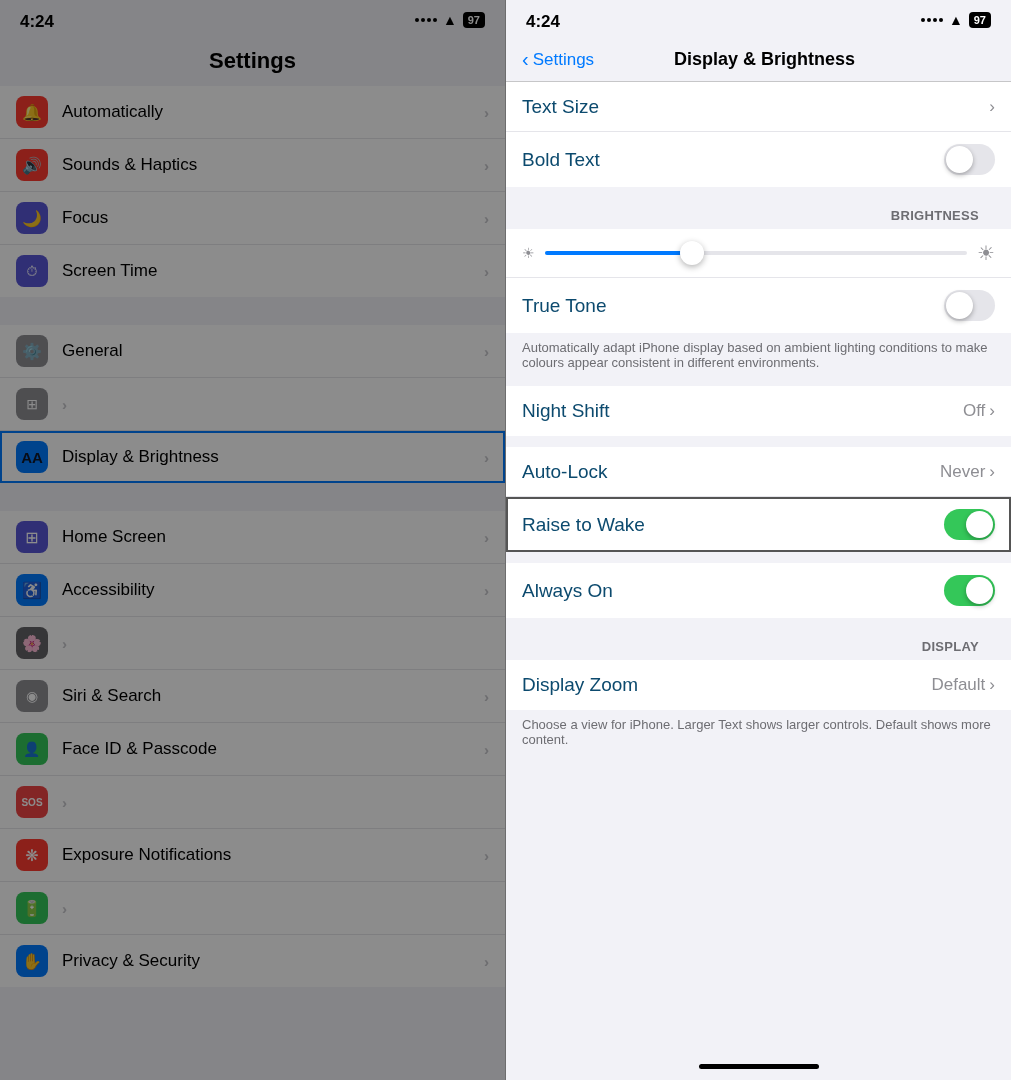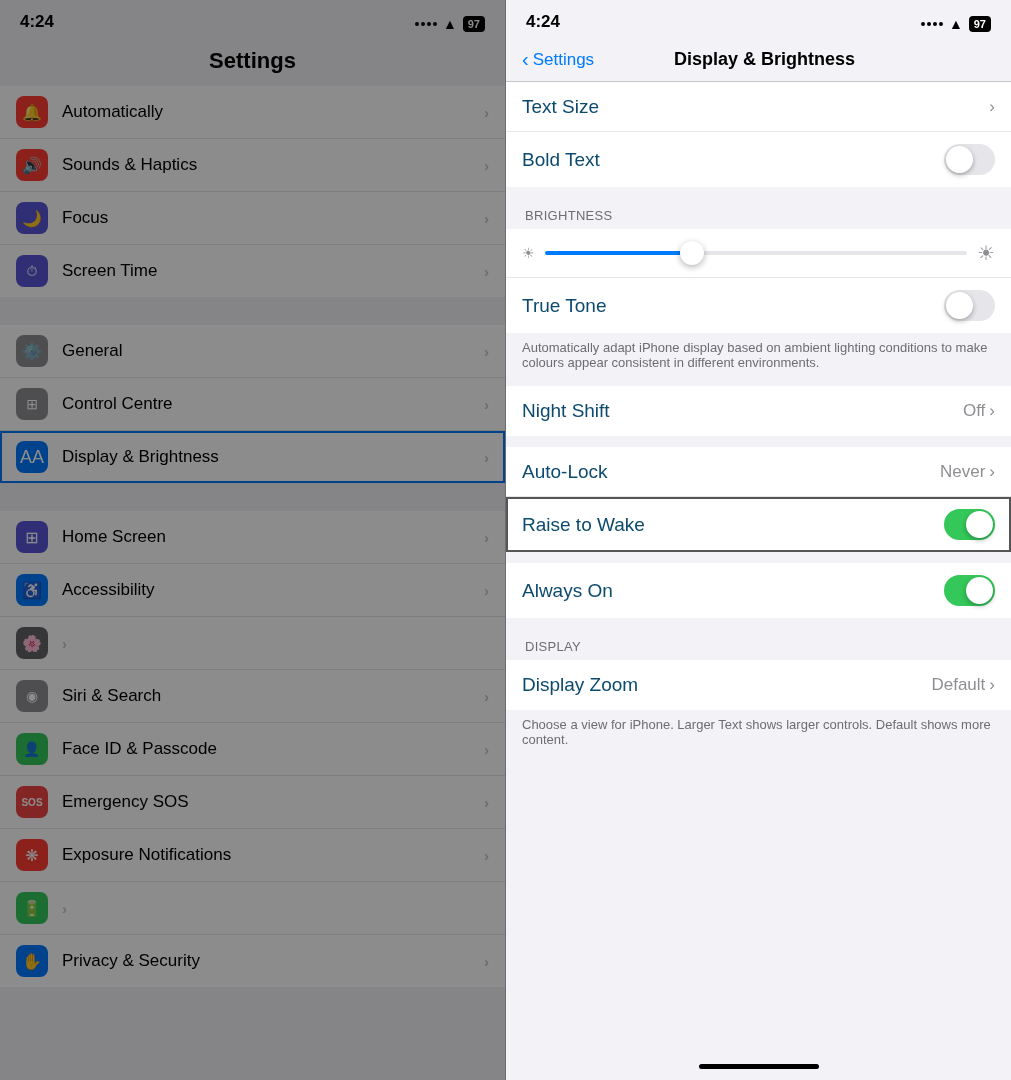--- a/index.html
+++ b/index.html
@@ -26,21 +26,21 @@
     }
 
     .right-panel {
       background: #f2f2f7;
     }
 
     
     .status-bar {
       display: flex;
       justify-content: space-between;
-      align-items: flex-end;
+      align-items: flex-start;
       padding: 12px 20px 8px;
       background: #f2f2f7;
     }
     .status-time {
       font-size: 17px;
       font-weight: 600;
       color: #000;
     }
     .status-icons {
       display: flex;
@@ -181,27 +181,28 @@
 
     .right-item-value {
       font-size: 17px;
       color: #8e8e93;
       display: flex;
       align-items: center;
       gap: 4px;
     }
 
     .section-header {
-      padding: 20px 19px 6px;
+      padding: 20px 32px 6px;
       font-size: 13px;
-      font-weight: 400;
+      font-weight: 700;
       color: #6d6d72;
       letter-spacing: 0.3px;
       text-transform: uppercase;
       background: #f2f2f7;
+      text-align: right;
     }
 
     .section-footer {
       padding: 6px 16px 16px;
       font-size: 13px;
       color: #6d6d72;
       background: #f2f2f7;
     }
 
     
@@ -342,26 +343,25 @@
         <div class="icon-wrapper" style="background:#8e8e93">
           <span style="color:#fff;font-size:16px">⚙️</span>
         </div>
         <span class="item-label">General</span>
         <span class="chevron">›</span>
       </div>
       <div class="settings-item">
         <div class="icon-wrapper" style="background:#8e8e93">
           <span style="color:#fff;font-size:14px">⊞</span>
         </div>
-        <span class="item-label">Control Centre</span>
         <span class="chevron">›</span>
       </div>
       <div class="settings-item highlighted">
         <div class="icon-wrapper" style="background:#007aff">
-          <span style="color:#ffffff;font-size:18px;font-weight:400">AA</span>
+          <span style="color:#0f172a;font-size:15px;font-weight:700">AA</span>
         </div>
         <span class="item-label">Display &amp; Brightness</span>
         <span class="chevron">›</span>
       </div>
     </div>
 
     <div class="section-divider"></div>
 
     <div class="settings-group">
       <div class="settings-item">
@@ -395,21 +395,20 @@
         <div class="icon-wrapper" style="background:#34c759">
           <span style="color:#fff;font-size:14px">👤</span>
         </div>
         <span class="item-label">Face ID &amp; Passcode</span>
         <span class="chevron">›</span>
       </div>
       <div class="settings-item">
         <div class="icon-wrapper" style="background:#ef4444">
           <span style="color:#fff;font-size:10px;font-weight:800">SOS</span>
         </div>
-        <span class="item-label">Emergency SOS</span>
         <span class="chevron">›</span>
       </div>
       <div class="settings-item">
         <div class="icon-wrapper" style="background:#ff3b30">
           <span style="color:#fff;font-size:16px">❋</span>
         </div>
         <span class="item-label">Exposure Notifications</span>
         <span class="chevron">›</span>
       </div>
       <div class="settings-item">

